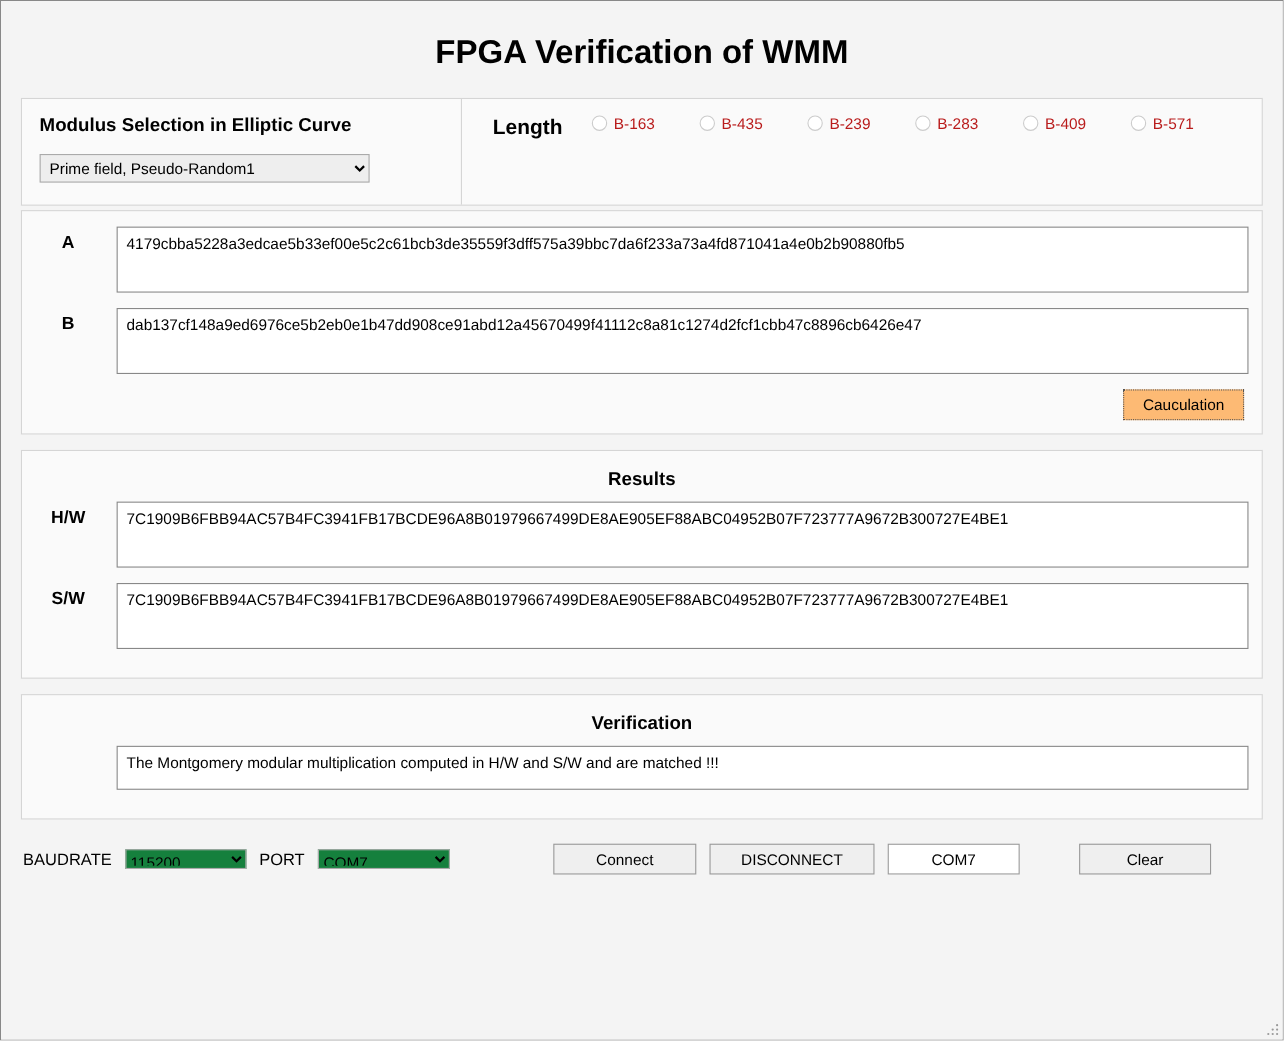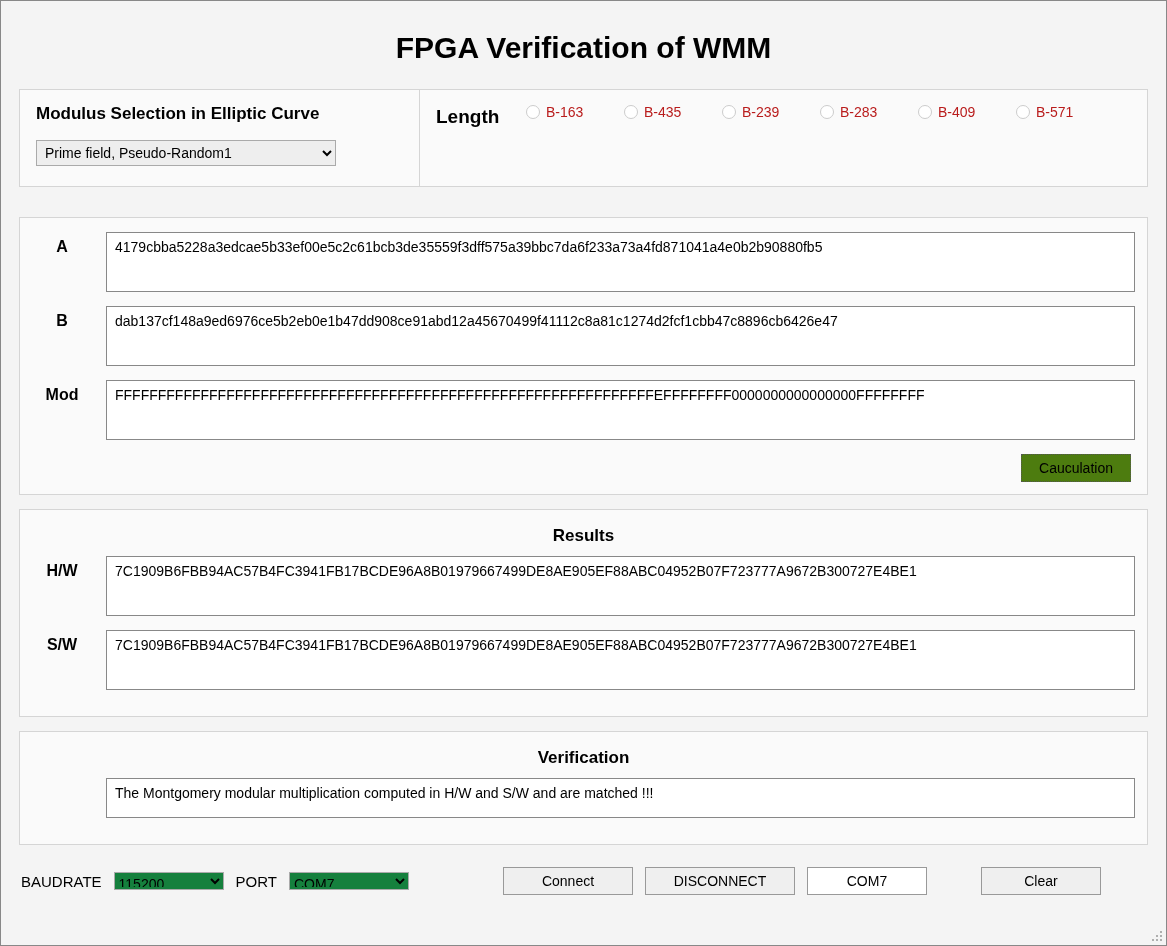--- a/index.html
+++ b/index.html
@@ -51,23 +51,23 @@
     overflow: hidden;
   }
   h1.page-title {
     text-align: center;
     font-size: 30px;
     font-weight: 700;
     margin: 10px 0 24px 0;
   }
   .panel-row {
     display: flex;
-    gap: 0;
+    gap: 12px;
     border: 1px solid #d5d5d5;
-    margin-bottom: 30px;
+    margin-bottom: 4px;
     background: #fafafa;
   }
   .panel-left {
     flex: 0 0 400px;
     padding: 14px 16px 20px 16px;
     border-right: 1px solid #d5d5d5;
   }
   .panel-right {
     flex: 1 1 auto;
     padding: 14px 16px 20px 16px;
@@ -159,21 +159,21 @@
     display: inline-flex;
     align-items: center; justify-content: center;
     min-width: 110px;
     height: 28px;
     background: #efefef;
     border: 1px solid #999;
     font-size: 14px;
     padding: 0 12px;
     cursor: default;
   }
-  .btn.dotted { border: 1px dotted #555; background: #4d7c0f; }
+  .btn.dotted { border: 1px dotted #555; background: #fdba74; }
   .btn-row-right {
     display: flex; justify-content: flex-end;
     padding-right: 4px;
     margin-top: 4px;
   }
   .section-head {
     text-align: center;
     font-size: 17px;
     font-weight: 700;
     margin: 2px 0 10px 0;
@@ -262,24 +262,20 @@
     </div>
 
     <div class="calc-block">
       <div class="field-row">
         <div class="field-label">A</div>
         <textarea class="txtbox" style="">4179cbba5228a3edcae5b33ef00e5c2c61bcb3de35559f3dff575a39bbc7da6f233a73a4fd871041a4e0b2b90880fb5</textarea>
       </div>
       <div class="field-row">
         <div class="field-label">B</div>
         <textarea class="txtbox" style="">dab137cf148a9ed6976ce5b2eb0e1b47dd908ce91abd12a45670499f41112c8a81c1274d2fcf1cbb47c8896cb6426e47</textarea>
-      </div>
-      <div class="field-row">
-        <div class="field-label">Mod</div>
-        <textarea class="txtbox" style="">FFFFFFFFFFFFFFFFFFFFFFFFFFFFFFFFFFFFFFFFFFFFFFFFFFFFFFFFFFFFFFFEFFFFFFFF0000000000000000FFFFFFFF</textarea>
       </div>
       <div class="btn-row-right">
         <div class="btn dotted">Cauculation</div>
       </div>
     </div>
 
     <div class="calc-block">
       <div class="section-head">Results</div>
       <div class="field-row">
         <div class="field-label">H/W</div>

